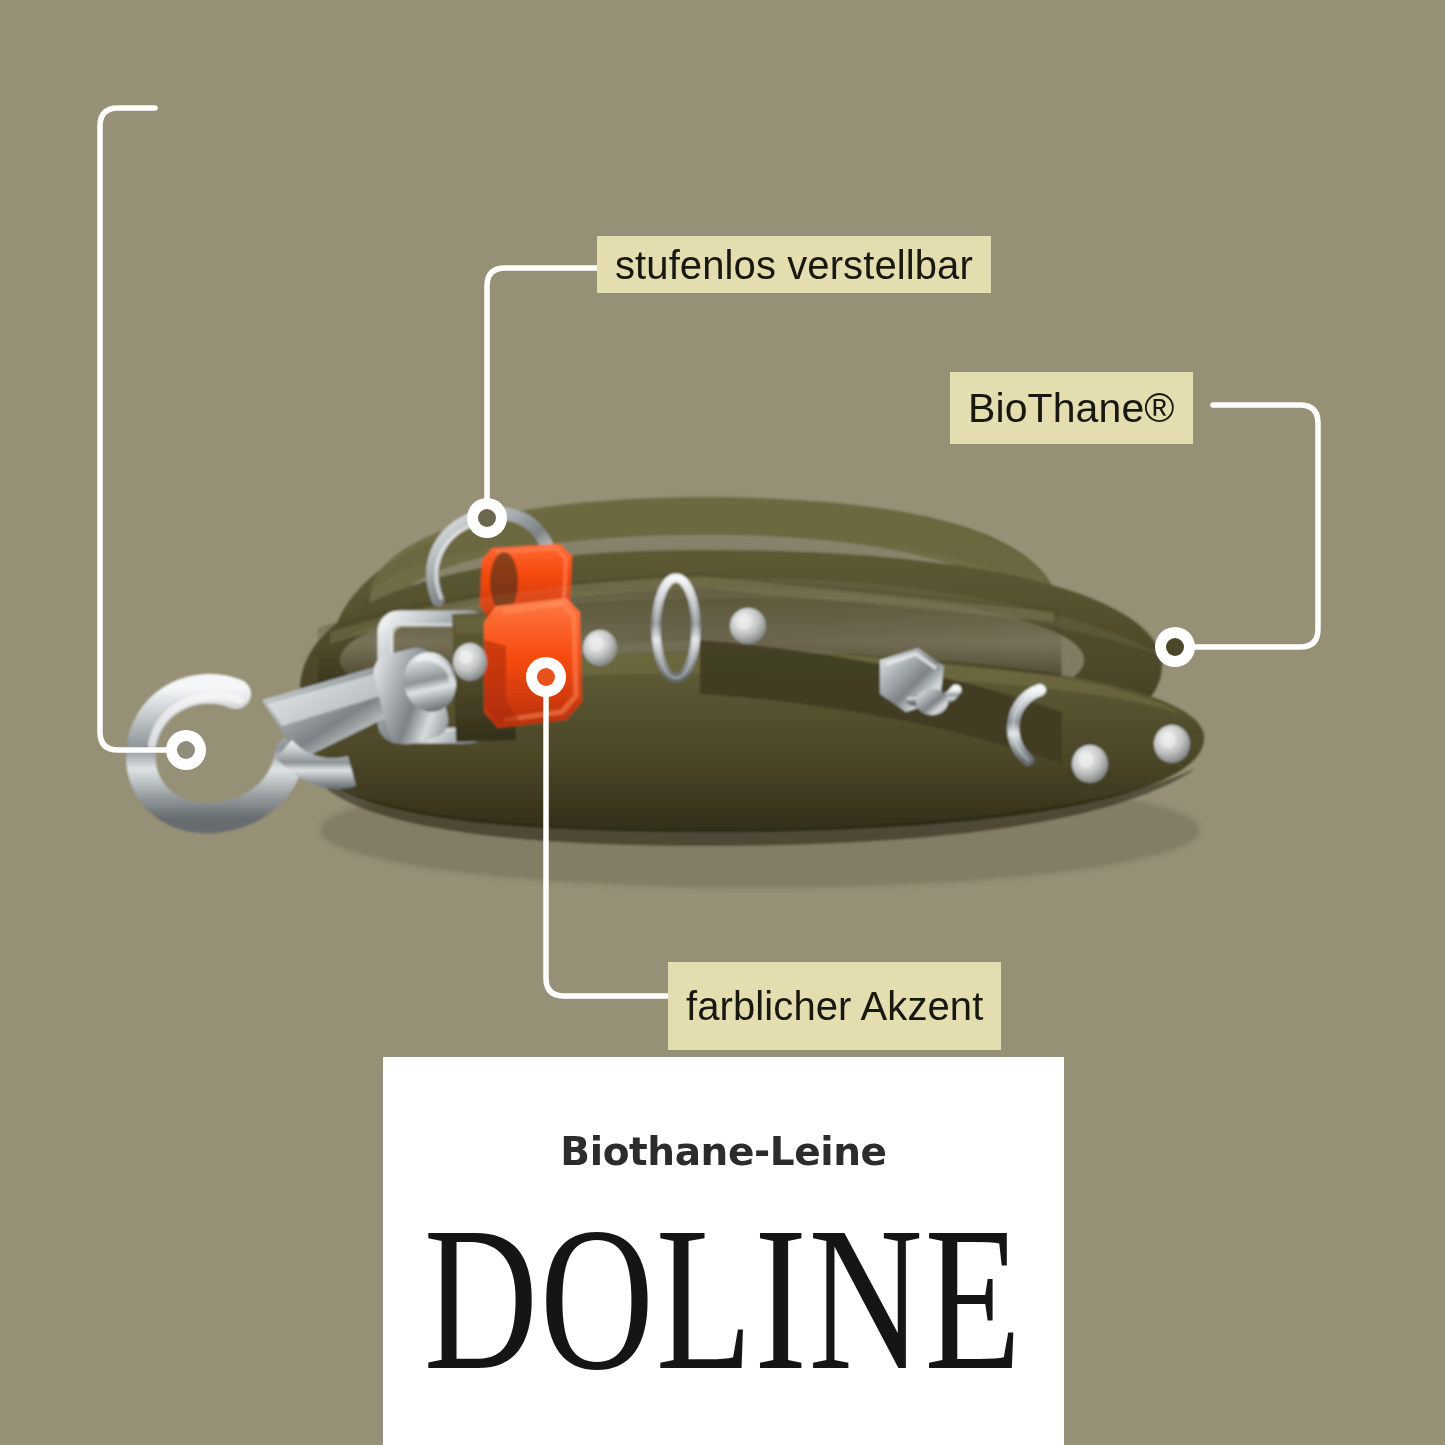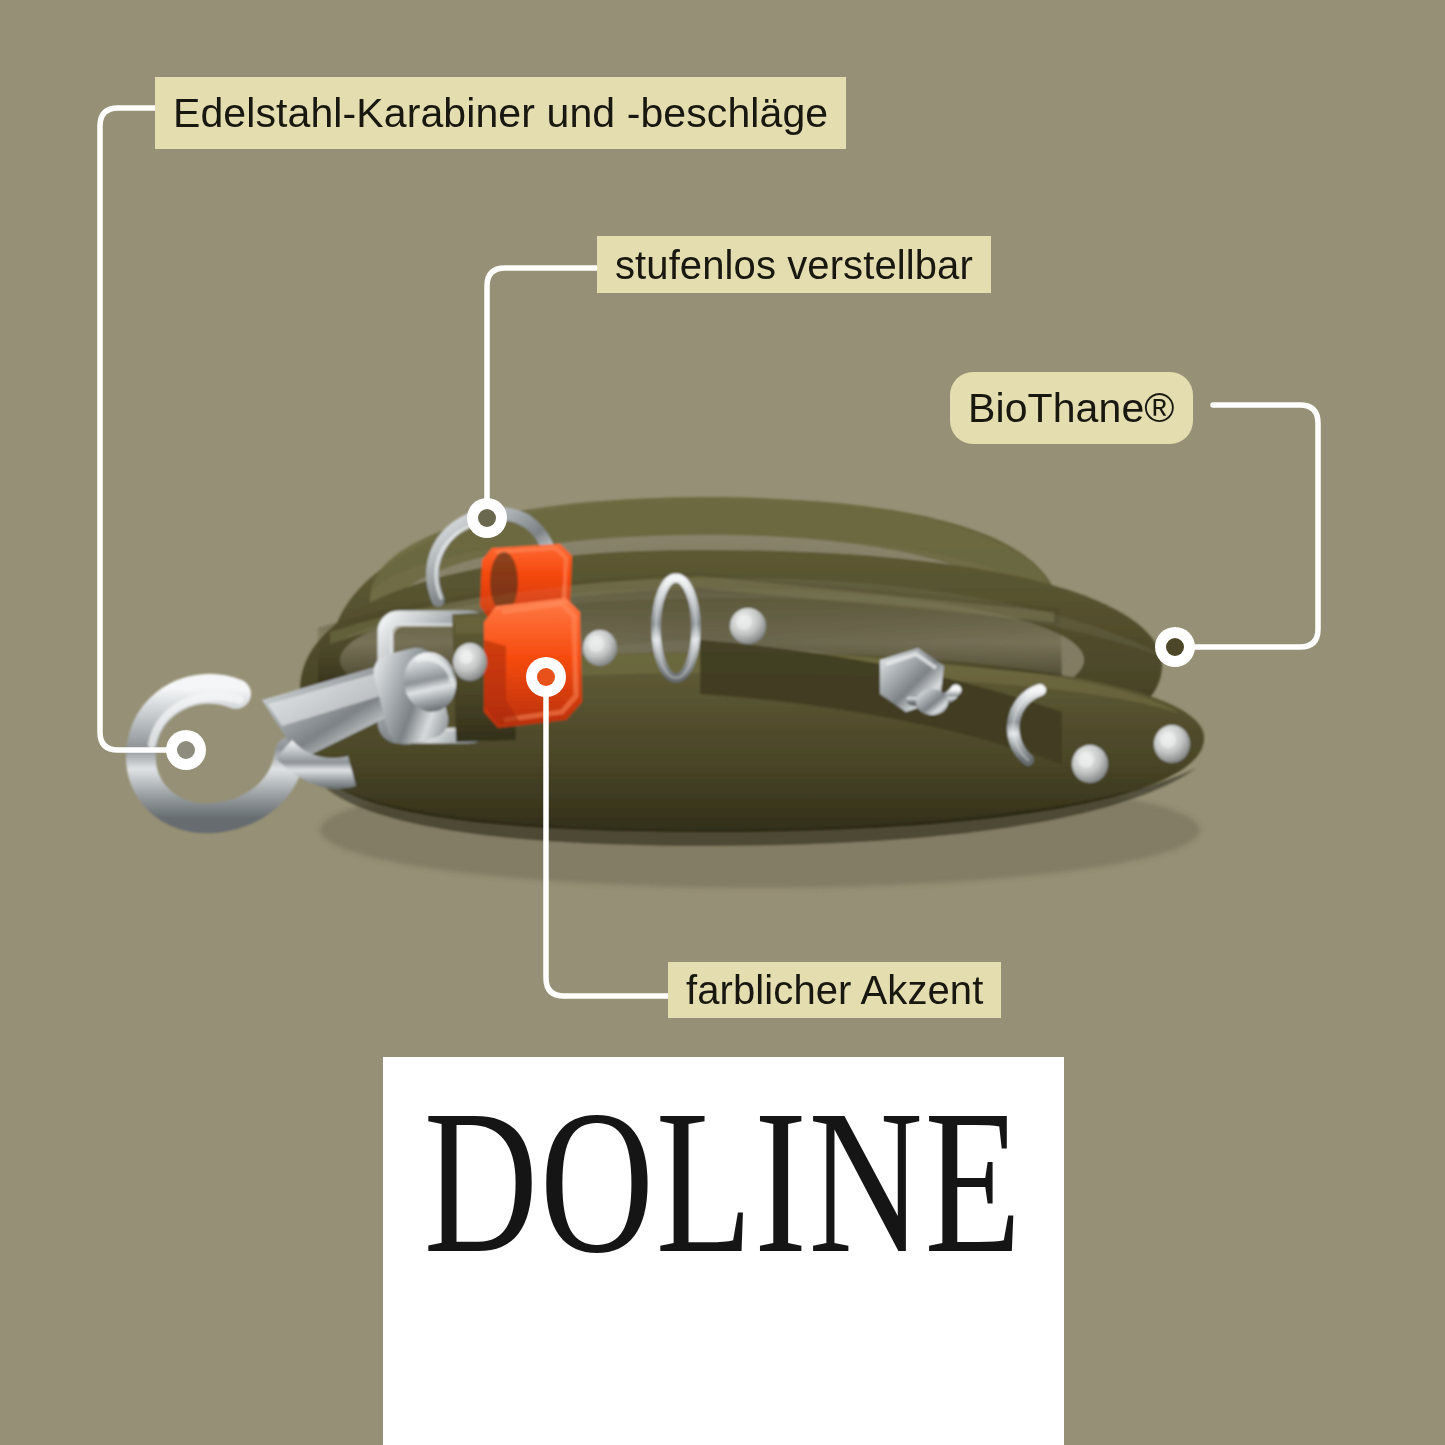--- a/index.html
+++ b/index.html
@@ -39,22 +39,22 @@
     line-height: 1;
     letter-spacing: .1px;
     white-space: nowrap;
     display: flex;
     align-items: center;
     padding: 0 18px;
     box-sizing: border-box;
   }
   #label-karabiner { left: 155px; top: 77px;  height: 72px; font-size: 41px; }
   #label-verstellbar { left: 597px; top: 236px; height: 57px; font-size: 40px; }
-  #label-biothane  { left: 950px; top: 372px; height: 72px; font-size: 41px; border-radius: 23px; }
-  #label-akzent    { left: 668px; top: 962px; height: 56px; font-size: 40px; }
+  #label-biothane  { left: 950px; top: 372px; height: 72px; font-size: 41px; }
+  #label-akzent    { left: 668px; top: 962px; height: 88px; font-size: 40px; }
 
   
   #brand-card {
     position: absolute;
     left: 383px;
     top: 1057px;
     width: 681px;
     height: 388px;
     background: #ffffff;
     box-sizing: border-box;
@@ -327,25 +327,25 @@
       <circle cx="487" cy="518" r="9" fill="#6b6850"></circle>
 
       <circle cx="1175" cy="647" r="20" fill="#ffffff"></circle>
       <circle cx="1175" cy="647" r="9" fill="#4b4728"></circle>
 
       <circle cx="546" cy="677" r="20" fill="#ffffff"></circle>
       <circle cx="546" cy="677" r="9" fill="#e8521a"></circle>
     </g>
   </svg>
 
-  <div class="callout-label" id="label-karabiner">Edelstahl-Karabiner und -beschläge</div>
 
   <div class="callout-label" id="label-verstellbar">stufenlos verstellbar</div>
 
   <div class="callout-label" id="label-biothane">BioThane®</div>
 
   <div class="callout-label" id="label-akzent">farblicher Akzent</div>
 
   <div id="brand-card">
+    <div id="brand-subtitle">Biothane-Leine</div>
     <div id="brand-wordmark">DOLINE</div>
   </div>
 
 </div>
 
 </body></html>

